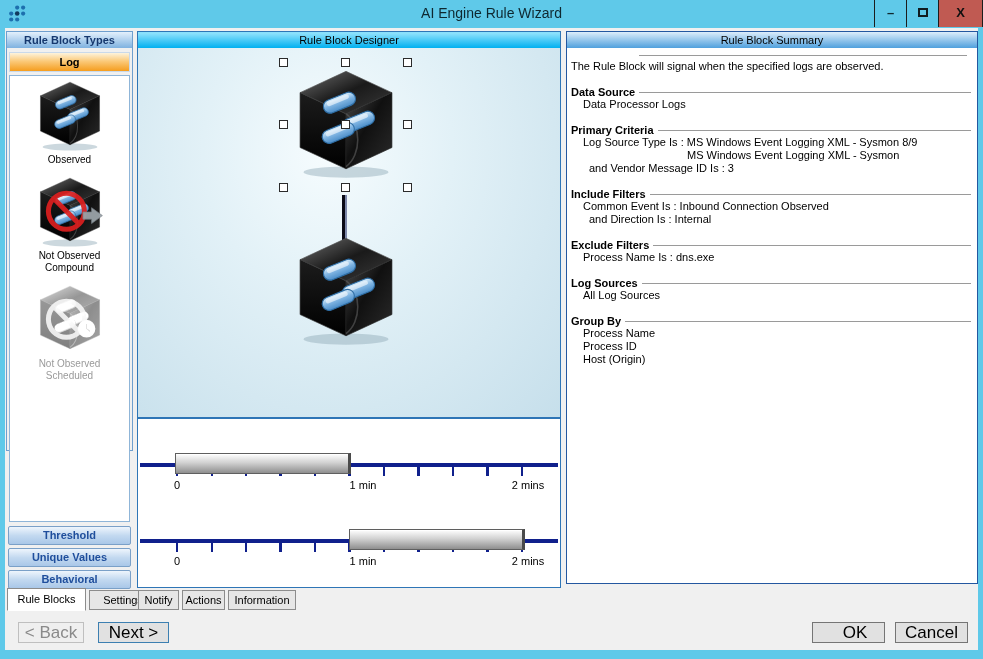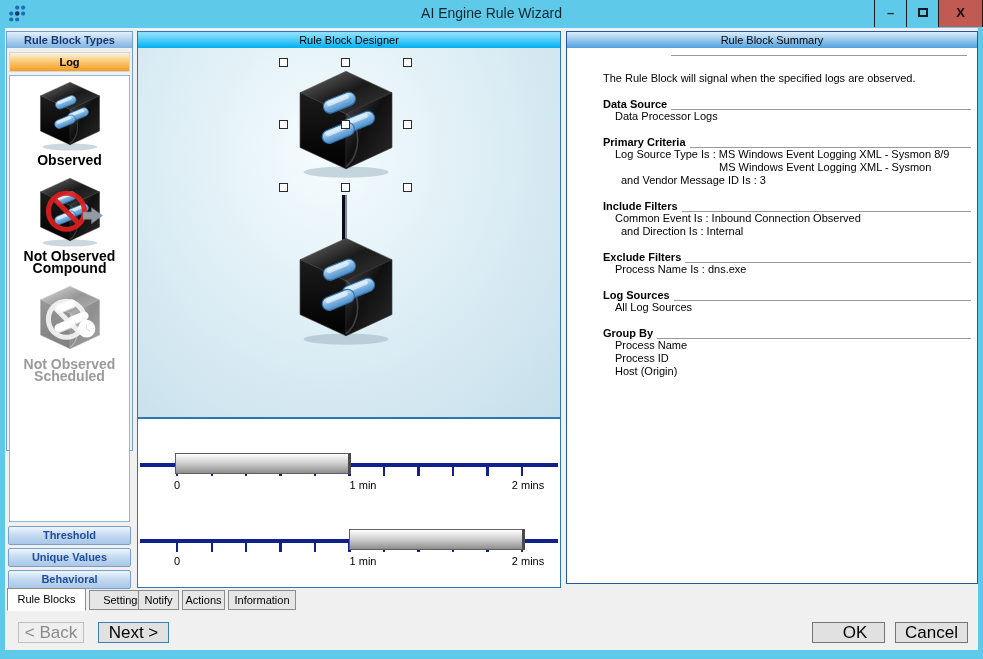--- a/index.html
+++ b/index.html
@@ -25,21 +25,21 @@
   .hdr-designer { background:linear-gradient(#8ae0fc 10%,#00b0f0); color:#000; }
   .hdr-times { background:linear-gradient(#eaf8ff,#27b4f2); color:#000; }
   .hdr-summary { background:linear-gradient(#dcedfb,#4fa0dd); color:#000; }
 
   
   .left-panel { position:absolute; left:1px; top:3px; width:127px; height:420px; background:#f0f0f0; border:1px solid #6f9fce; }
   .log-btn { position:absolute; left:2px; top:20px; width:121px; height:20px; background:linear-gradient(#fdf3dc,#fbca7a 45%,#f59d1e); border:1px solid #c9d9ea; font-size:11px; font-weight:bold; text-align:center; line-height:18px; color:#000; }
   .types-list { position:absolute; left:2px; top:43px; width:121px; height:447px; background:#fff; border:1px solid #8fb5d8; overflow:hidden; }
   .type-item { text-align:center; }
   .type-icon { display:block; margin:4px auto 0 auto; width:76px; height:72px; }
-  .type-label { font-size:14px; line-height:12px; color:#000; padding:2px 4px 6px 4px;font-weight:bold; }
+  .type-label { font-size:10px; line-height:12px; color:#000; padding:2px 4px 6px 4px; }
   .ghost { filter:grayscale(1) brightness(1.75) opacity(0.5); }
   .disabled-label { color:#9a9a9a; }
   .side-btn { position:absolute; left:1px; width:123px; height:19px; background:linear-gradient(#eef5fd,#c3d9f0 50%,#a9c7e8); border:1px solid #7aa0c8; border-radius:2px; font-size:11px; font-weight:bold; color:#1f4e9c; text-align:center; line-height:17px; }
   .sb-1 { top:494px; } .sb-2 { top:516px; } .sb-3 { top:538px; }
 
   
   .designer { position:absolute; left:132px; top:3px; width:424px; height:387px; border:1px solid #2e75b6; background:#dceaf2; }
   .canvas { position:absolute; left:0; top:16px; right:0; bottom:0;
             background:radial-gradient(ellipse at 45% 28%, #f6fcfe 0%, #e2f1f7 38%, #c6dfeb 100%); }
   .handle { position:absolute; width:9px; height:9px; background:#fff; border:1px solid #2b2b2b; }
@@ -52,25 +52,25 @@
   .times-body { position:absolute; left:0; top:16px; right:0; bottom:0; background:#fff; }
   .track { position:absolute; left:2px; width:418px; height:4px; background:#10208c; }
   .ticks { position:absolute; width:349px; height:9px;
            background:repeating-linear-gradient(to right,#10208c 0 2px,transparent 2px 34.5px); }
   .range-bar { position:absolute; width:176px; height:21px; border:1px solid #5f5f5f; border-right:3px solid #4a4a4a;
                background:linear-gradient(#ffffff,#d2d2d2 45%,#8e8e8e); box-shadow:inset 0 1px 0 #fff; }
   .tlabel { position:absolute; font-size:11px; color:#000; transform:translateX(-50%); white-space:nowrap; }
 
   
   .summary { position:absolute; left:561px; top:3px; width:412px; height:553px; border:1px solid #2457a0; background:#fff; }
-  .sum-body { position:absolute; left:0; top:16px; right:0; bottom:0; background:#fff; overflow:hidden; padding:16px 6px 0 4px;margin-left:32px; }
+  .sum-body { position:absolute; left:0; top:16px; right:0; bottom:0; background:#fff; overflow:hidden; padding:4px 6px 0 4px; }
   .sum-topline { position:absolute; left:72px; right:10px; top:7px; border-top:1px solid #9a9a9a; }
   .sum-intro { font-size:11px; color:#000; margin:8px 0 14px 0; }
   .sum-sec { margin-bottom:13px; }
-  .sum-title-row { display:flex; align-items:flex-end; }
+  .sum-title-row { display:flex; align-items:center; }
   .sum-title { font-size:11px; font-weight:bold; white-space:nowrap; }
   .hline { flex:1; border-top:1px solid #9a9a9a; margin-left:4px; }
   .sum-line { font-size:11px; line-height:13px; color:#000; white-space:nowrap; }
   .ind1 { padding-left:12px; } .ind2 { padding-left:18px; } .indbig { padding-left:116px; }
 
   
   .tabs { position:absolute; left:0px; top:560px; height:23px; }
   .tab { position:absolute; top:2px; height:20px; background:#e6e6e6; border:1px solid #8c8c8c; font-size:11px; line-height:18px; text-align:center; color:#000; }
   .tab.active { top:0; height:23px; background:#fff; border-bottom:1px solid #fff; line-height:21px; z-index:2; }
   .tab-0 { left:2px; width:79px; } .tab-1 { left:84px; width:68px; } .tab-2 { left:133px; width:41px; }

